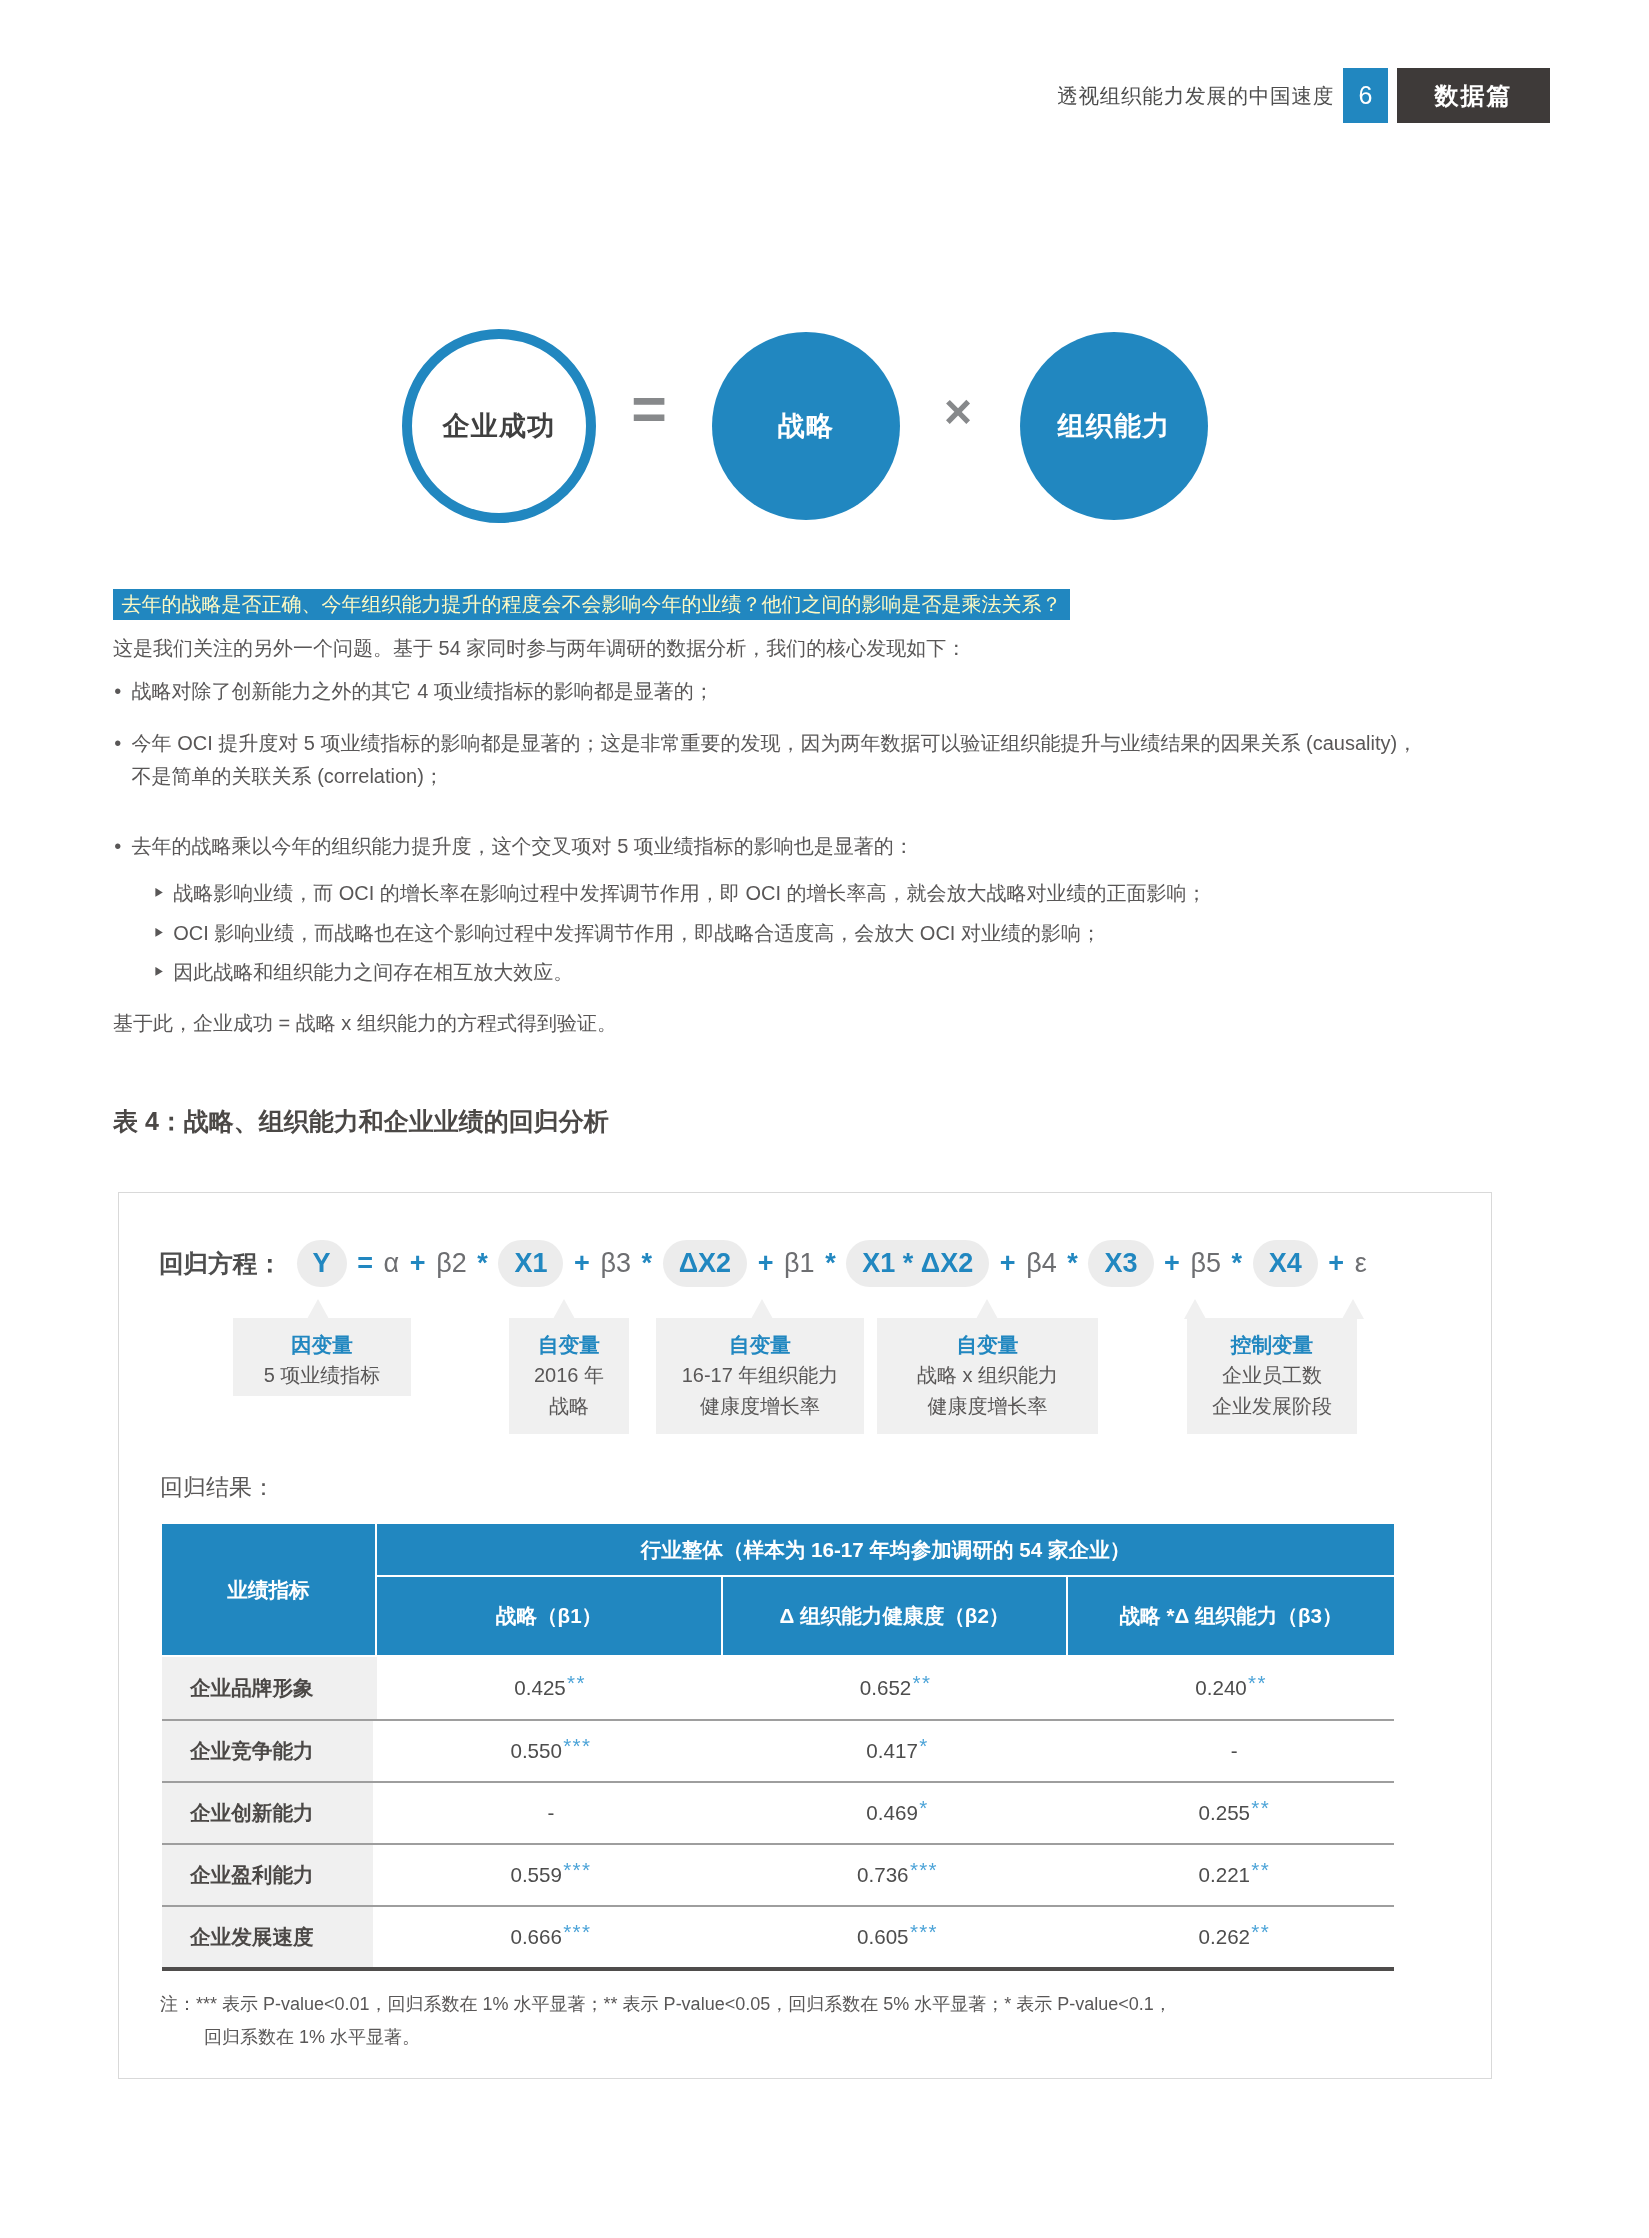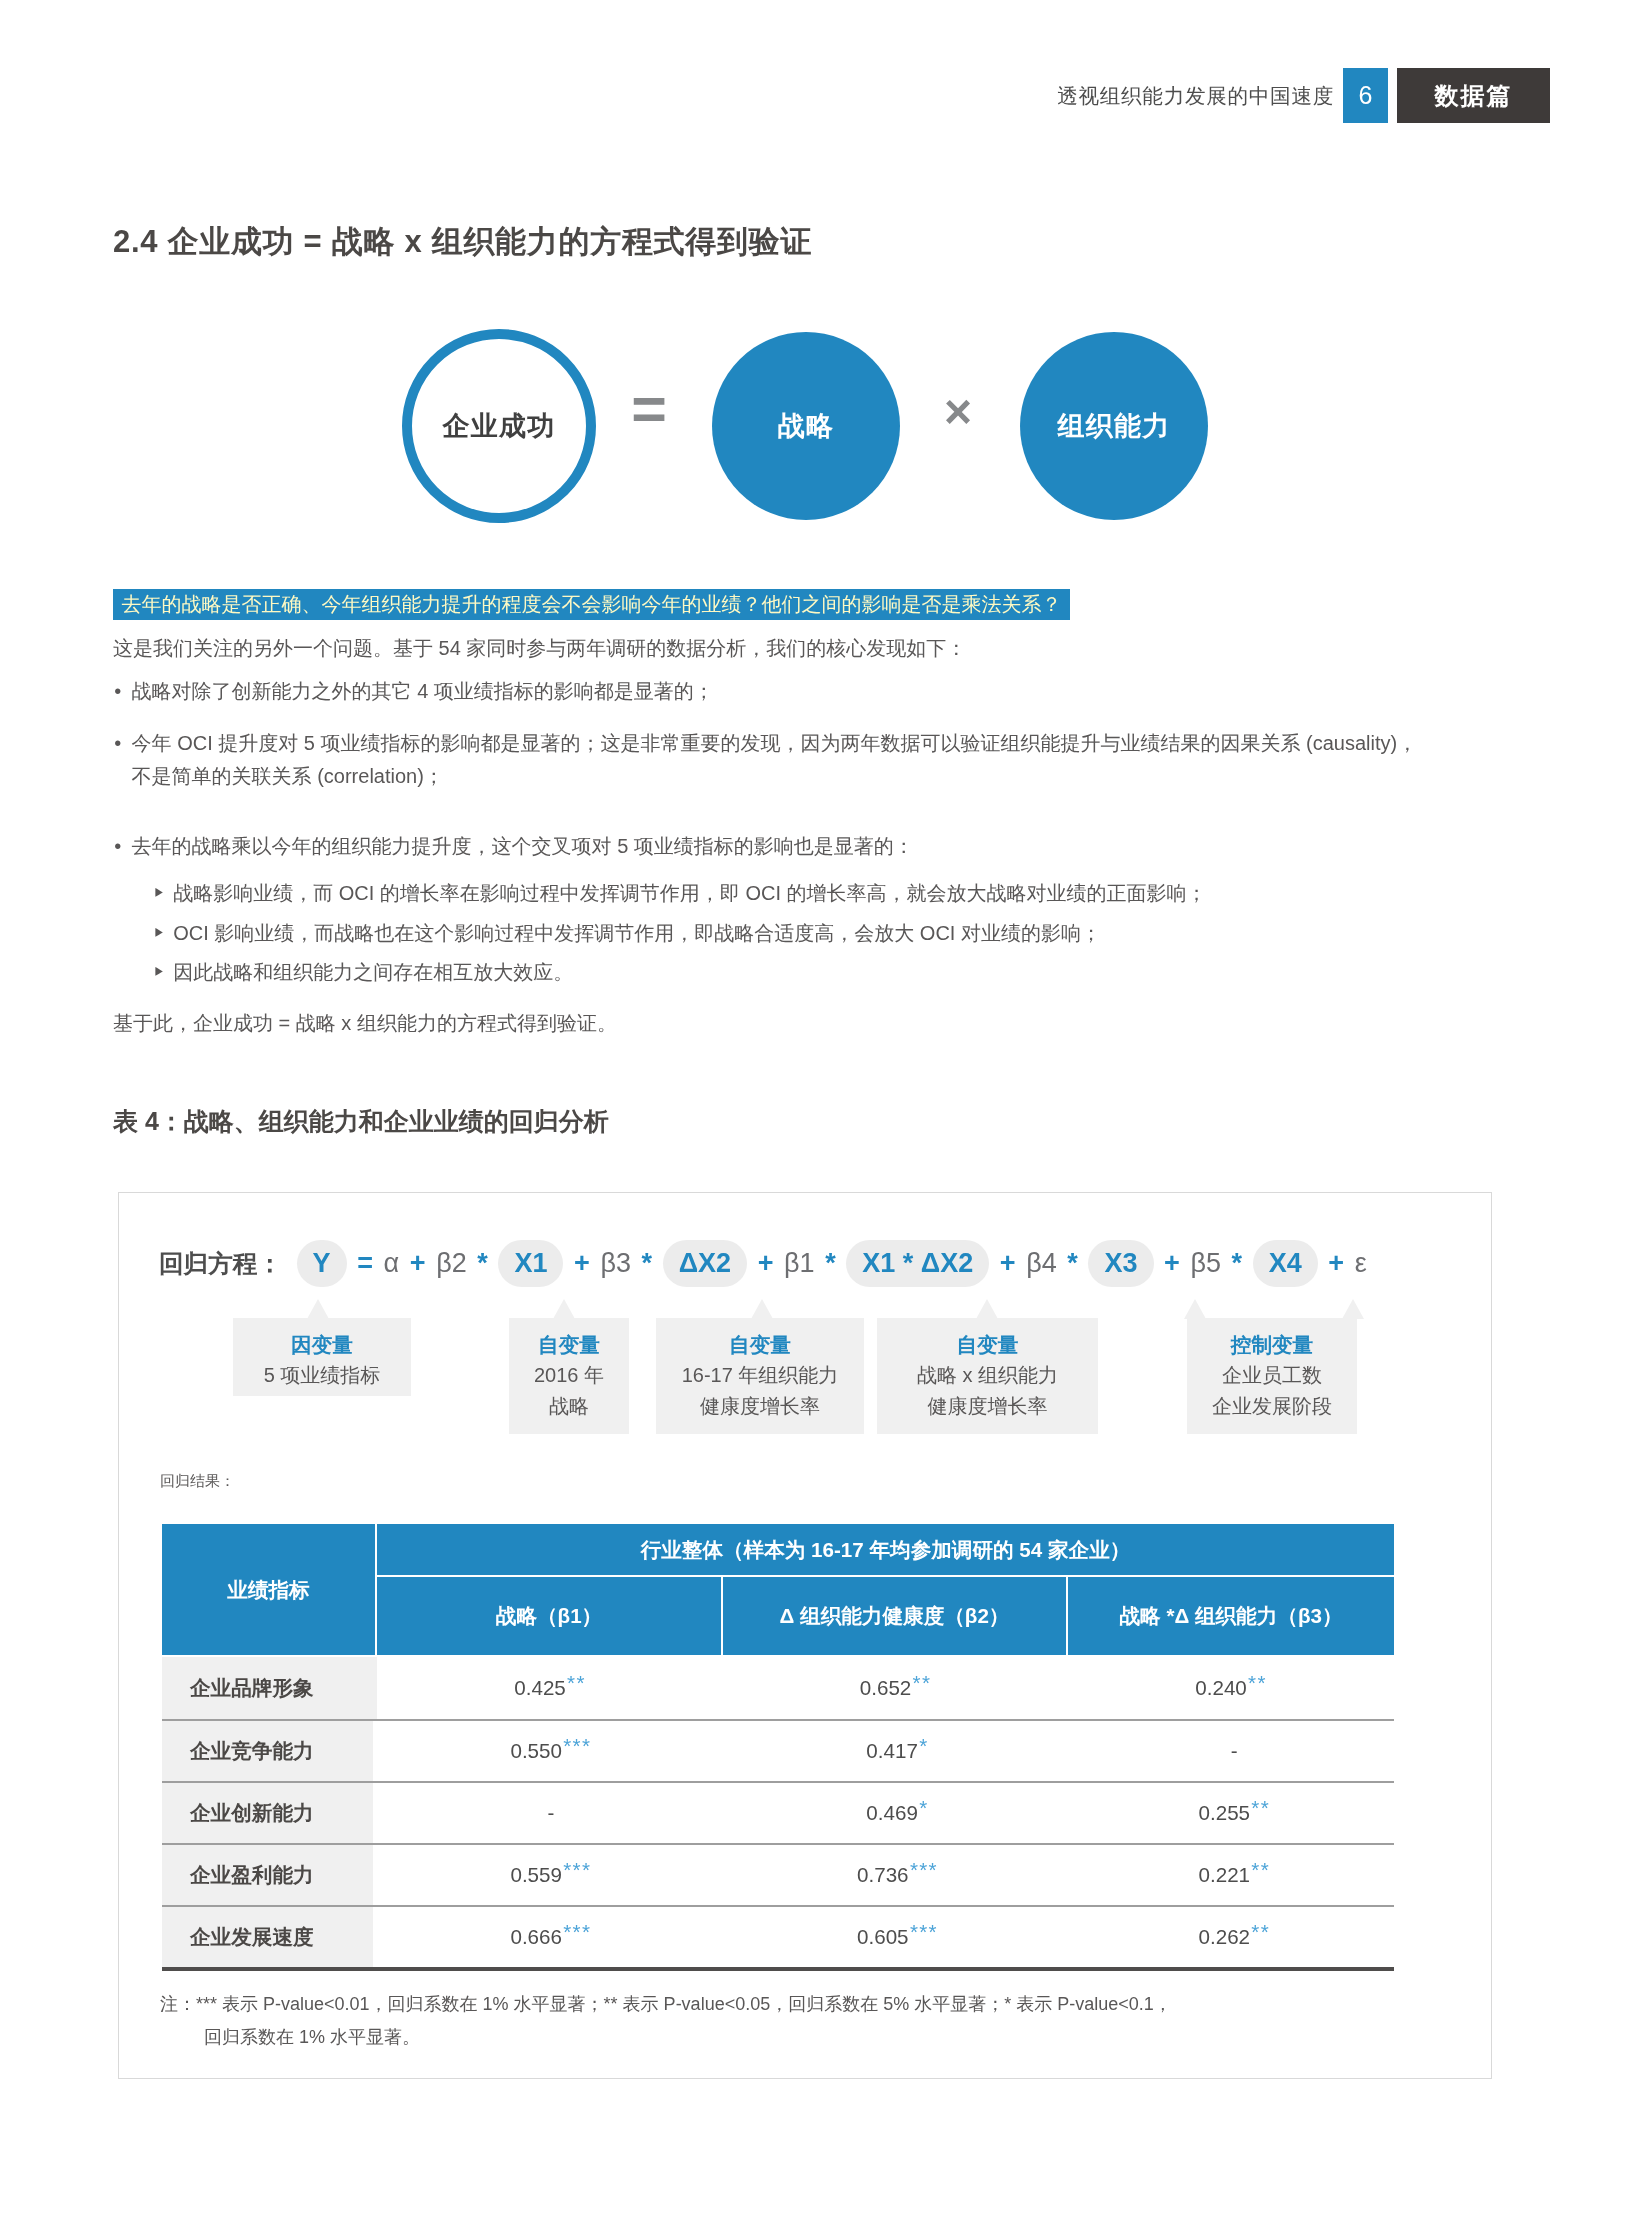--- a/index.html
+++ b/index.html
@@ -57,21 +57,21 @@
     color:#2187c0; font-size:27px; font-weight:bold; }
   .eq-op { color:#2187c0; font-size:27px; font-weight:bold; }
   .eq-gray { color:#6d6e71; font-size:27px; }
   
   .callout { position:absolute; top:125px; background:#f0f0f0; text-align:center; padding-top:10.6px;
     font-size:20px; line-height:31px; color:#595757; }
   .callout .co-head { color:#2187c0; font-weight:bold; font-size:20.6px; }
   .co-arrow { position:absolute; top:106px; width:0; height:0;
     border-left:11.3px solid transparent; border-right:11.3px solid transparent; border-bottom:20px solid #f0f0f0; }
   
-  .results-label { position:absolute; left:41px; top:279px; font-size:15px; color:#595757; }
+  .results-label { position:absolute; left:41px; top:279px; font-size:23px; color:#595757; }
   .rtable { position:absolute; left:43px; top:331px; width:1232px; }
   .rt-head { display:grid; grid-template-columns:215px 346px 345px 326px; grid-template-rows:53px 78px; }
   .rt-head > div { background:#2187c0; color:#fff; font-weight:bold; font-size:20.6px;
     display:flex; align-items:center; justify-content:center; }
   .rt-h1 { grid-row:1/3; border-right:2.7px solid #fff; }
   .rt-group { grid-column:2/5; border-bottom:2.7px solid #fff; }
   .rt-c2,.rt-c3 { border-right:2.7px solid #fff; }
   .rt-body { border-top:2.7px solid #fff; border-bottom:4.7px solid #4f4d4c; }
   .rt-row { display:flex; height:62px; align-items:stretch; }
   .rt-row + .rt-row { border-top:2px solid #9e9e9e;gap:8px; }
@@ -88,21 +88,20 @@
 </style>
 </head>
 <body>
 
 <div class="page">
 
   <div class="hdr-title">透视组织能力发展的中国速度</div>
   <div class="hdr-num">6</div>
   <div class="hdr-badge">数据篇</div>
 
-  <h1 class="sec-title">2.4 企业成功 = 战略 x 组织能力的方程式得到验证</h1>
 
   <div class="diagram">
     <div class="circle outlined">企业成功</div>
     <div class="op-eq">=</div>
     <div class="circle filled1">战略</div>
     <div class="op-x">×</div>
     <div class="circle filled2">组织能力</div>
   </div>
 
   <div class="highlight">去年的战略是否正确、今年组织能力提升的程度会不会影响今年的业绩？他们之间的影响是否是乘法关系？</div>

